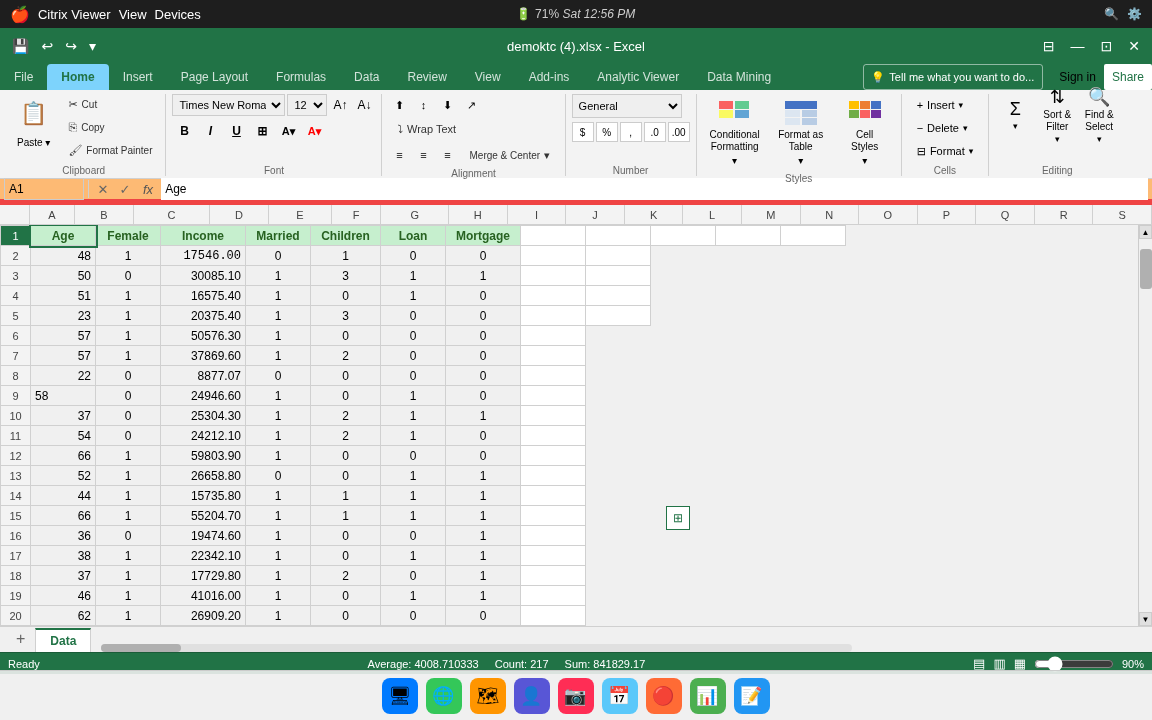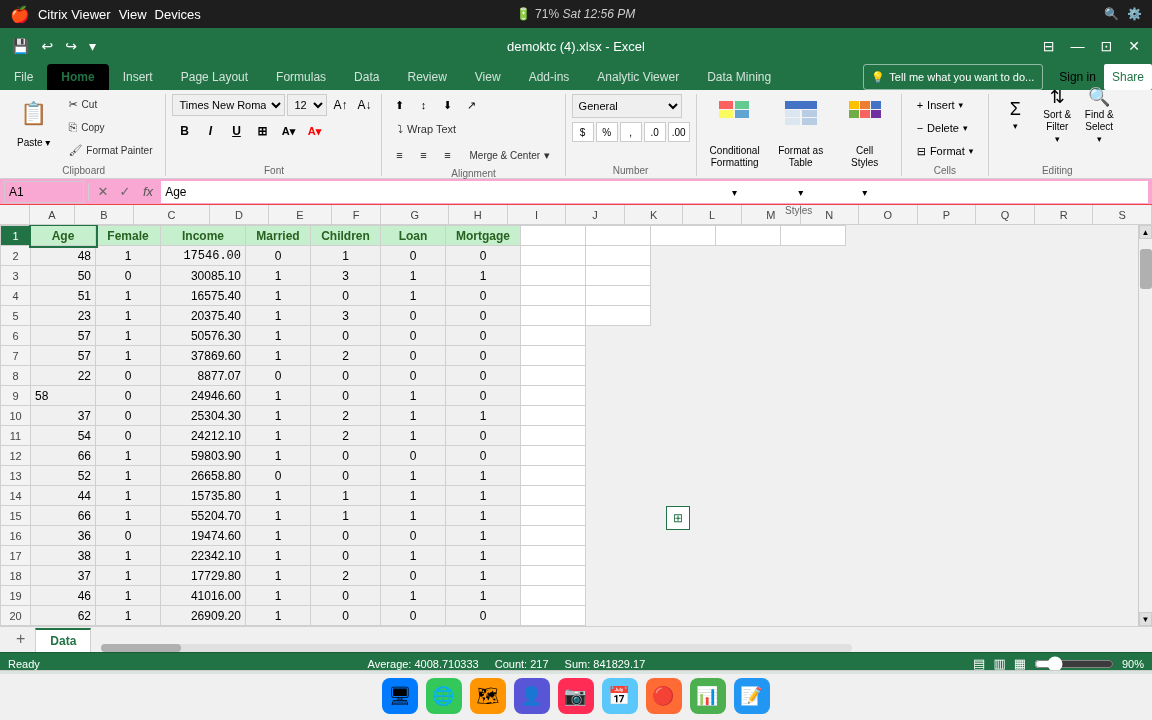--- a/index.html
+++ b/index.html
@@ -14,21 +14,21 @@
     
     .excel-title-bar { height: 36px; background: #217346; display: flex; align-items: center; justify-content: space-between; padding: 0 8px; }
     .excel-title-left { display: flex; align-items: center; gap: 4px; }
     .excel-title-right { display: flex; align-items: center; gap: 8px; color: white; font-size: 12px; }
     .qat-btn { background: none; border: none; color: white; cursor: pointer; padding: 2px 4px; font-size: 14px; }
 
     
     .ribbon { background: #f3f3f3; border-bottom: 1px solid #d0d0d0; }
     .ribbon-tabs { display: flex; background: #217346; padding: 0 0 0 0; }
     .ribbon-tab { padding: 6px 14px; font-size: 12px; cursor: pointer; color: rgba(255,255,255,0.8); border: none; background: none; }
-    .ribbon-tab.active { background: #000000; color: #217346; font-weight: 600; border-radius: 4px 4px 0 0; }
+    .ribbon-tab.active { background: #7dd3fc; color: #217346; font-weight: 600; border-radius: 4px 4px 0 0; }
     .ribbon-content { display: flex; align-items: stretch; padding: 4px 4px 2px; gap: 2px; height: 88px; }
     .ribbon-group { display: flex; flex-direction: column; align-items: flex-start; border-right: 1px solid #d0d0d0; padding: 0 6px 0 4px; min-width: fit-content; position: relative; }
     .ribbon-group-buttons { display: flex; align-items: flex-start; gap: 2px; flex: 1; }
     .ribbon-group-label { font-size: 10px; color: #666; text-align: center; width: 100%; margin-top: auto; padding-top: 2px; }
     .rb { background: none; border: 1px solid transparent; cursor: pointer; padding: 2px 4px; border-radius: 2px; font-size: 11px; display: flex; flex-direction: column; align-items: center; gap: 1px; color: #333; min-width: 28px; }
     .rb-inline { flex-direction: row; gap: 4px; padding: 3px 6px; }
 
     
     .font-row { display: flex; align-items: center; gap: 2px; margin-bottom: 2px; }
     .font-select { height: 22px; font-size: 11px; border: 1px solid #ccc; padding: 0 2px; min-width: 100px; }
@@ -41,33 +41,33 @@
     .align-row { display: flex; gap: 2px; }
     .align-btn { height: 22px; width: 22px; border: 1px solid transparent; background: none; cursor: pointer; font-size: 11px; display: flex; align-items: center; justify-content: center; }
 
     
     .number-select { height: 24px; font-size: 11px; border: 1px solid #ccc; padding: 0 2px; width: 110px; margin-bottom: 2px; }
     .number-btns { display: flex; gap: 2px; }
     .num-btn { height: 20px; width: 22px; border: 1px solid #ccc; background: #fff; cursor: pointer; font-size: 10px; display: flex; align-items: center; justify-content: center; }
 
     
     .styles-btns { display: flex; gap: 4px; align-items: flex-start; }
-    .style-btn-lg { display: flex; flex-direction: column; align-items: center; gap: 18px; background: none; border: 1px solid transparent; cursor: pointer; padding: 4px 6px; border-radius: 2px; font-size: 10px; min-width: 60px; }
+    .style-btn-lg { display: flex; flex-direction: column; align-items: center; gap: 2px; background: none; border: 1px solid transparent; cursor: pointer; padding: 4px 6px; border-radius: 2px; font-size: 10px; min-width: 60px; }
     .style-icon { width: 36px; height: 28px; display: flex; align-items: center; justify-content: center; font-size: 14px; }
 
     
     .cells-col { display: flex; flex-direction: column; gap: 1px; }
     .cell-btn { background: none; border: 1px solid transparent; cursor: pointer; padding: 1px 8px; font-size: 11px; display: flex; align-items: center; gap: 4px; height: 22px; white-space: nowrap; }
     .dropdown-arrow { font-size: 9px; }
     .edit-row { display: flex; gap: 2px; }
     .edit-btn { background: none; border: 1px solid transparent; cursor: pointer; padding: 2px 4px; font-size: 11px; display: flex; flex-direction: column; align-items: center; gap: 1px; min-width: 40px; height: 42px; justify-content: center; }
     .edit-icon { font-size: 18px; }
 
     
-    .formula-bar { height: 26px; background: #f9a8d4; border-bottom: 1px solid #ef4444; display: flex; align-items: center; gap: 4px; padding: 0 4px; }
+    .formula-bar { height: 26px; background: #fdba74; border-bottom: 6px solid #ef4444; display: flex; align-items: center; gap: 4px; padding: 0 4px; }
     .cell-ref-box { width: 80px; height: 22px; border: 1px solid #ccc; font-size: 12px; padding: 0 4px; display: flex; align-items: center; }
     .formula-divider { width: 1px; height: 18px; background: #d0d0d0; }
     .formula-buttons { display: flex; gap: 2px; }
     .formula-btn { width: 20px; height: 20px; border: none; background: none; cursor: pointer; font-size: 13px; display: flex; align-items: center; justify-content: center; color: #666; }
     .formula-fx { font-size: 13px; color: #555; padding: 0 4px; font-style: italic; }
     .formula-input { flex: 1; height: 22px; border: none; outline: none; font-size: 12px; padding: 0 4px; }
     .col-header { border-right: 1px solid #d0d0d0; display: flex; align-items: center; justify-content: center; font-size: 11px; color: #444; background: #f3f3f3; cursor: pointer; }
     .grid-table { border-collapse: collapse; font-size: 12px; }
     .grid-table td, .grid-table th { border: 1px solid #d0d0d0; padding: 0 4px; height: 20px; white-space: nowrap; }
     .row-num { width: 30px; min-width: 30px; background: #f3f3f3; text-align: center; font-size: 11px; color: #444; border-right: 1px solid #d0d0d0; cursor: pointer; }

